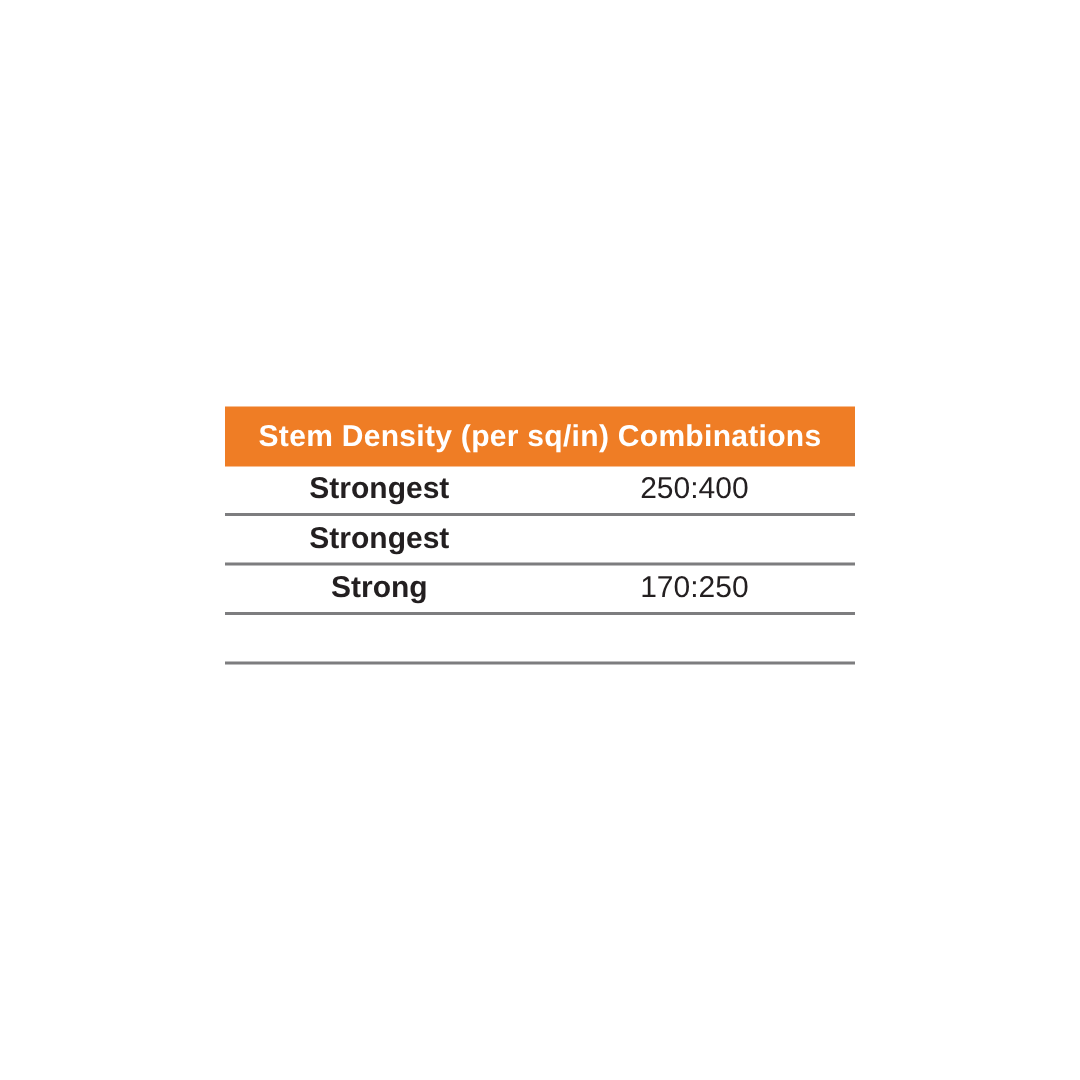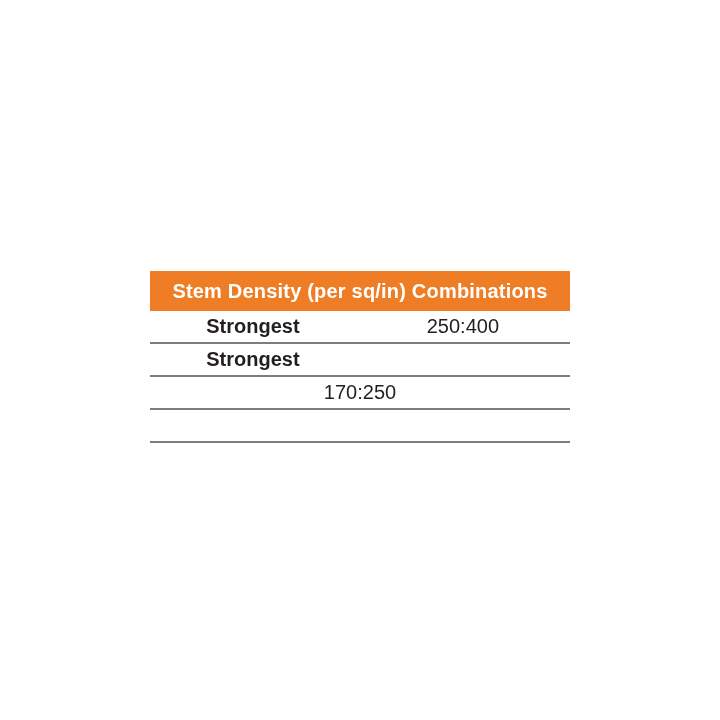--- a/index.html
+++ b/index.html
@@ -69,19 +69,20 @@
   <div class="table-row">
     <span class="row-label">Strongest</span>
     <span class="row-value">250:400</span>
   </div>
 
   <div class="table-row">
     <span class="row-label">Strongest</span>
   </div>
 
   <div class="table-row">
+    <span class="row-label">Strong</span>
     <span class="row-value">170:250</span>
   </div>
 
   <div class="table-row">
   </div>
 
 </div>
 
 </body></html>

